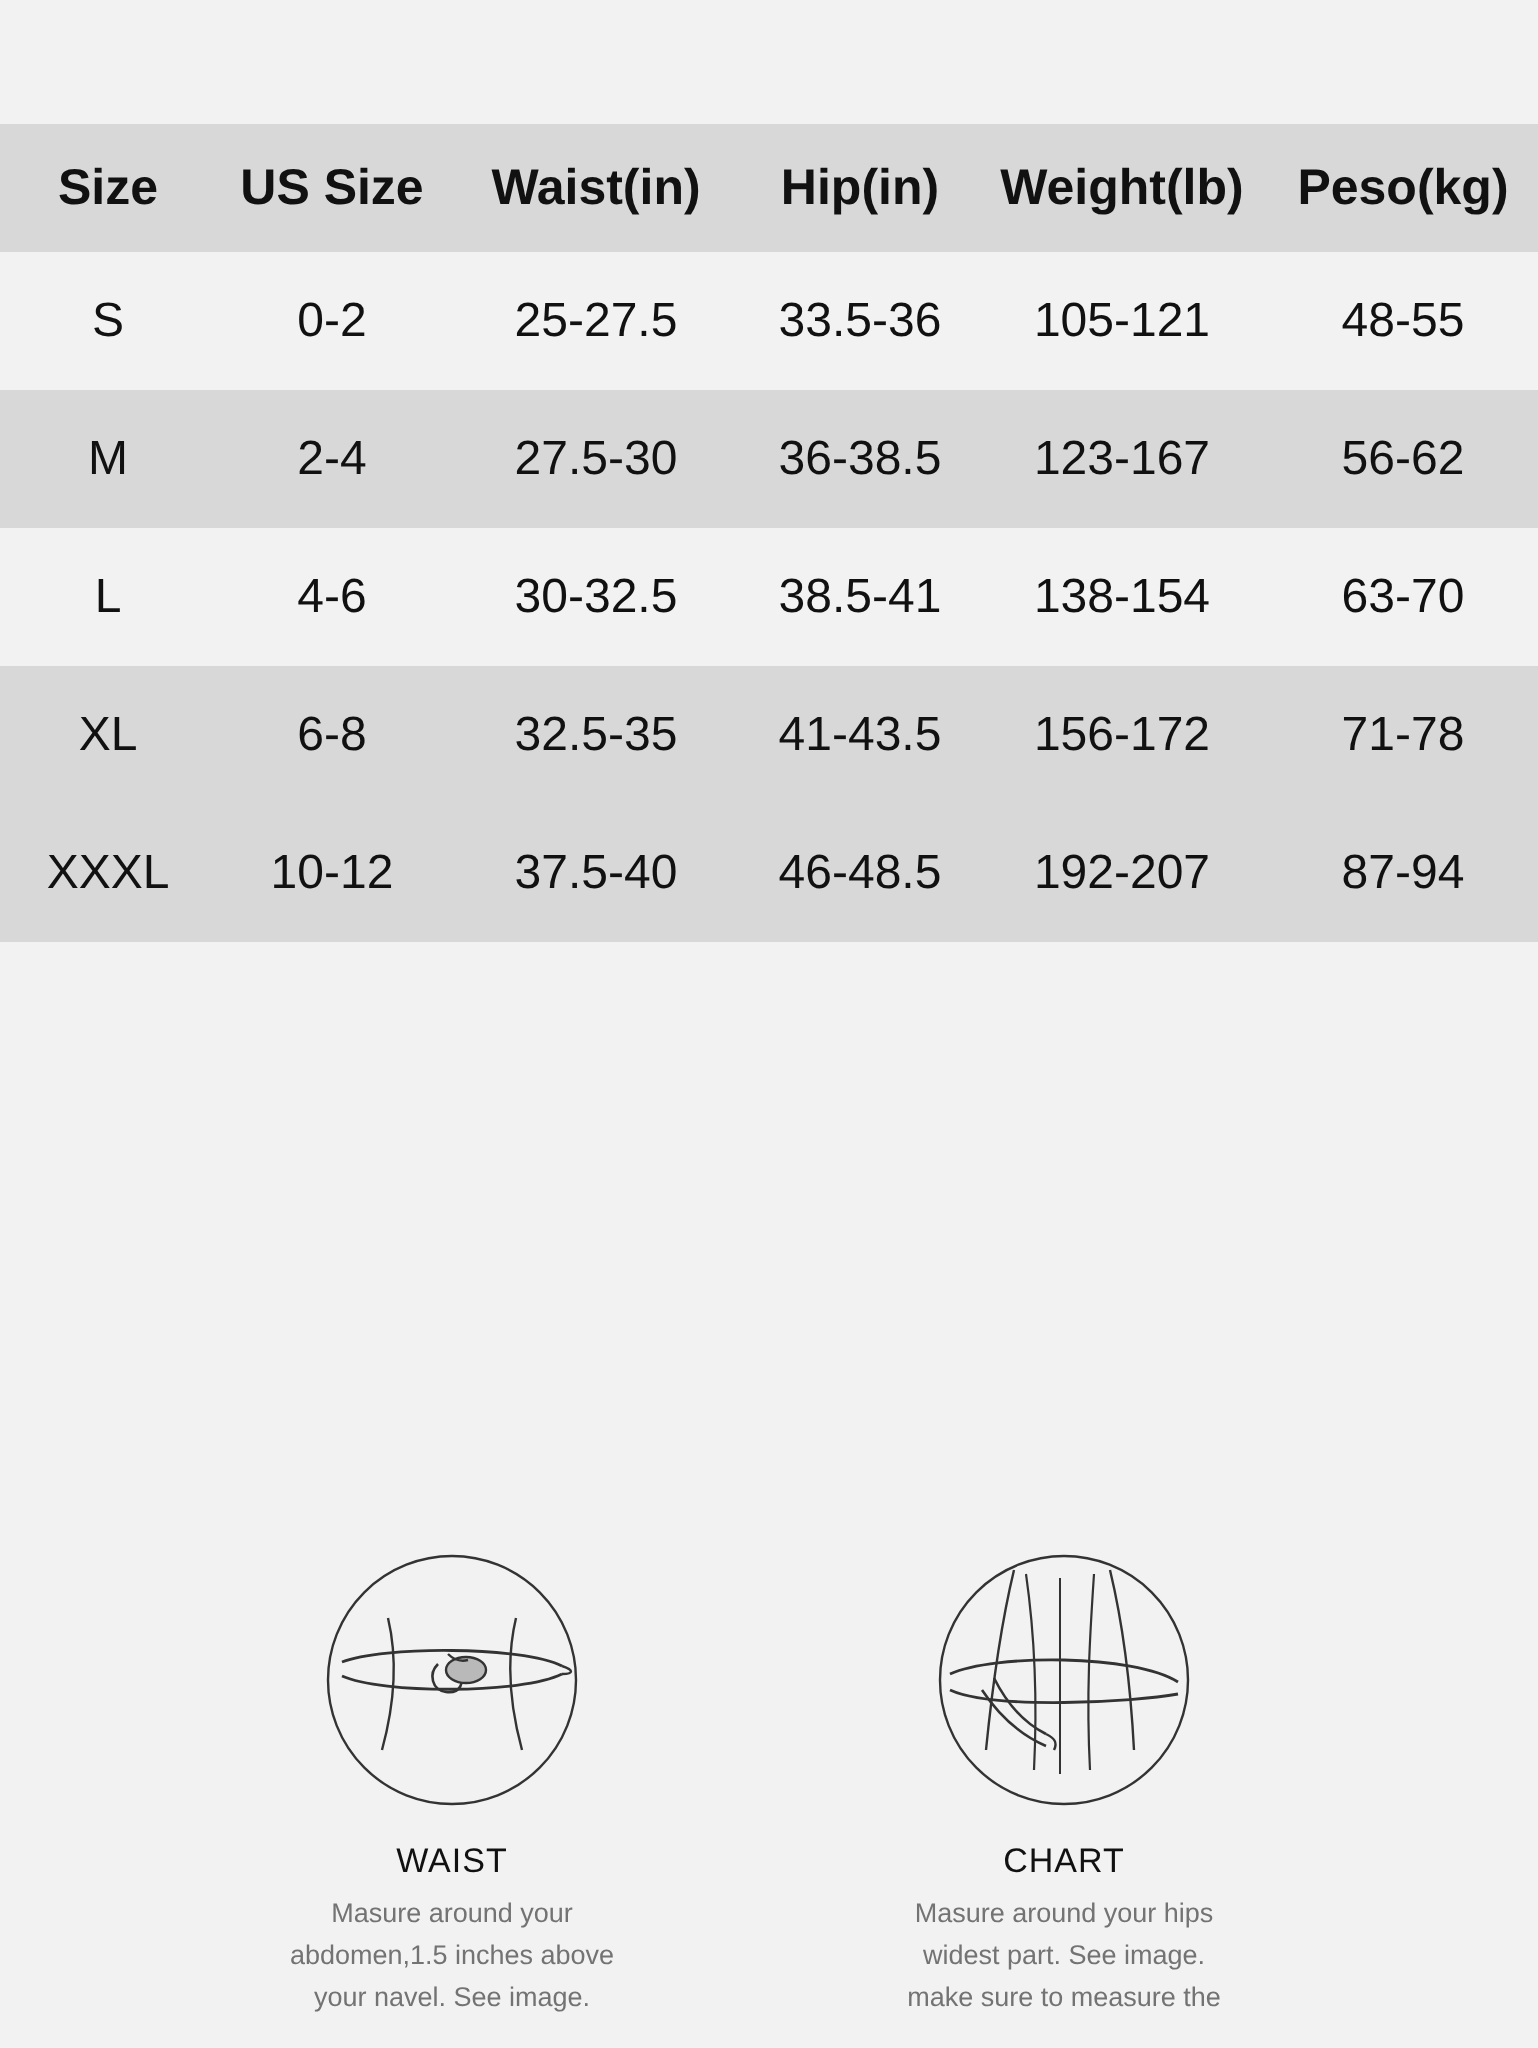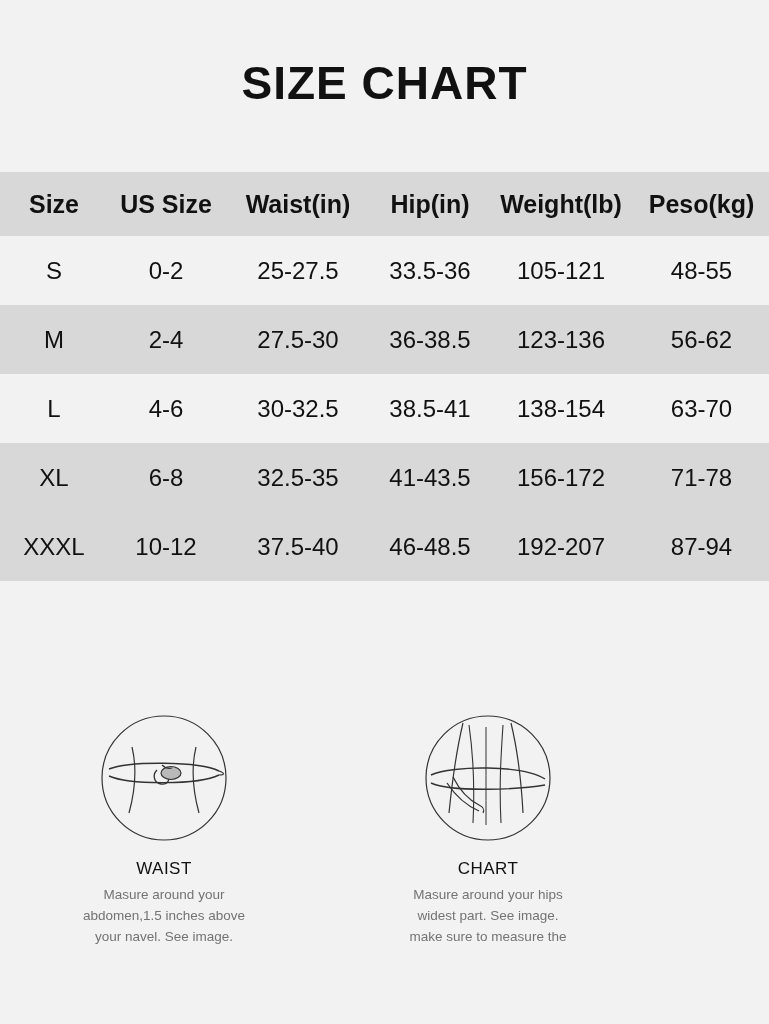--- a/index.html
+++ b/index.html
@@ -64,22 +64,22 @@
   .col-hip     { width: 116px; }
   .col-weight  { width: 146px; }
   .col-peso    { width: 135px; }
 
   .diagrams {
     position: absolute;
     top: 710px;
     left: 0;
     width: 652px;
     display: flex;
-    justify-content: center;
-    gap: 84px;
+    justify-content: flex-end;
+    gap: 66px;
   }
   .diagram {
     width: 240px;
     text-align: center;
   }
   .circle-wrap {
     height: 135px;
     display: flex;
     align-items: center;
     justify-content: center;
@@ -95,21 +95,20 @@
     line-height: 1.55;
     margin-top: 6px;
     color: #737373;
   }
 </style>
 </head>
 <body>
 
 <div class="page">
 
-  <div class="title">SIZE CHART</div>
 
   <table class="table">
     <colgroup>
       <col class="col-size">
       <col class="col-ussize">
       <col class="col-waist">
       <col class="col-hip">
       <col class="col-weight">
       <col class="col-peso">
     </colgroup>
@@ -130,21 +129,21 @@
         <td>25-27.5</td>
         <td>33.5-36</td>
         <td>105-121</td>
         <td>48-55</td>
       </tr>
       <tr class="row-dark">
         <td>M</td>
         <td>2-4</td>
         <td>27.5-30</td>
         <td>36-38.5</td>
-        <td>123-136</td>
+        <td>123-167</td>
         <td>56-62</td>
       </tr>
       <tr class="row-light">
         <td>L</td>
         <td>4-6</td>
         <td>30-32.5</td>
         <td>38.5-41</td>
         <td>138-154</td>
         <td>63-70</td>
       </tr>

